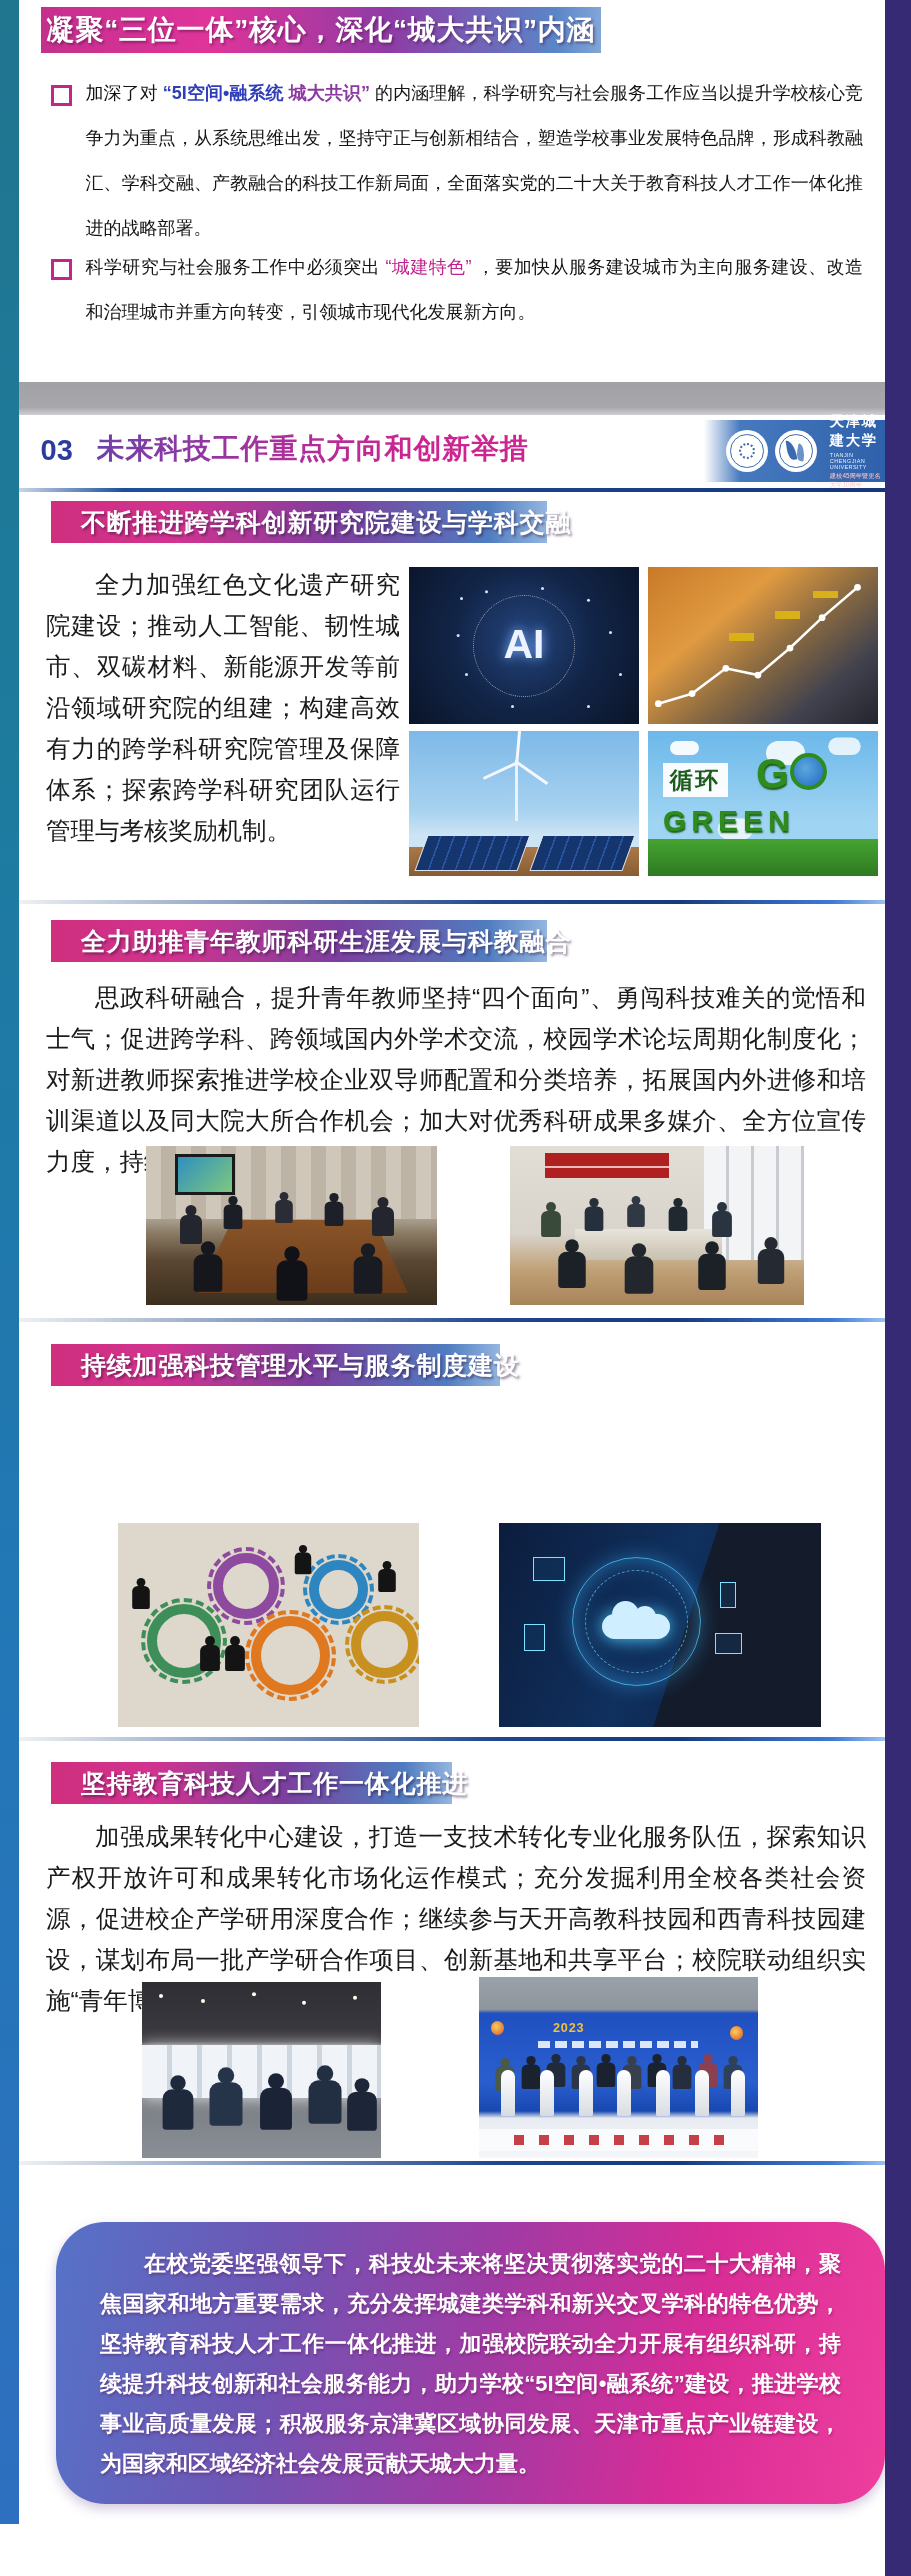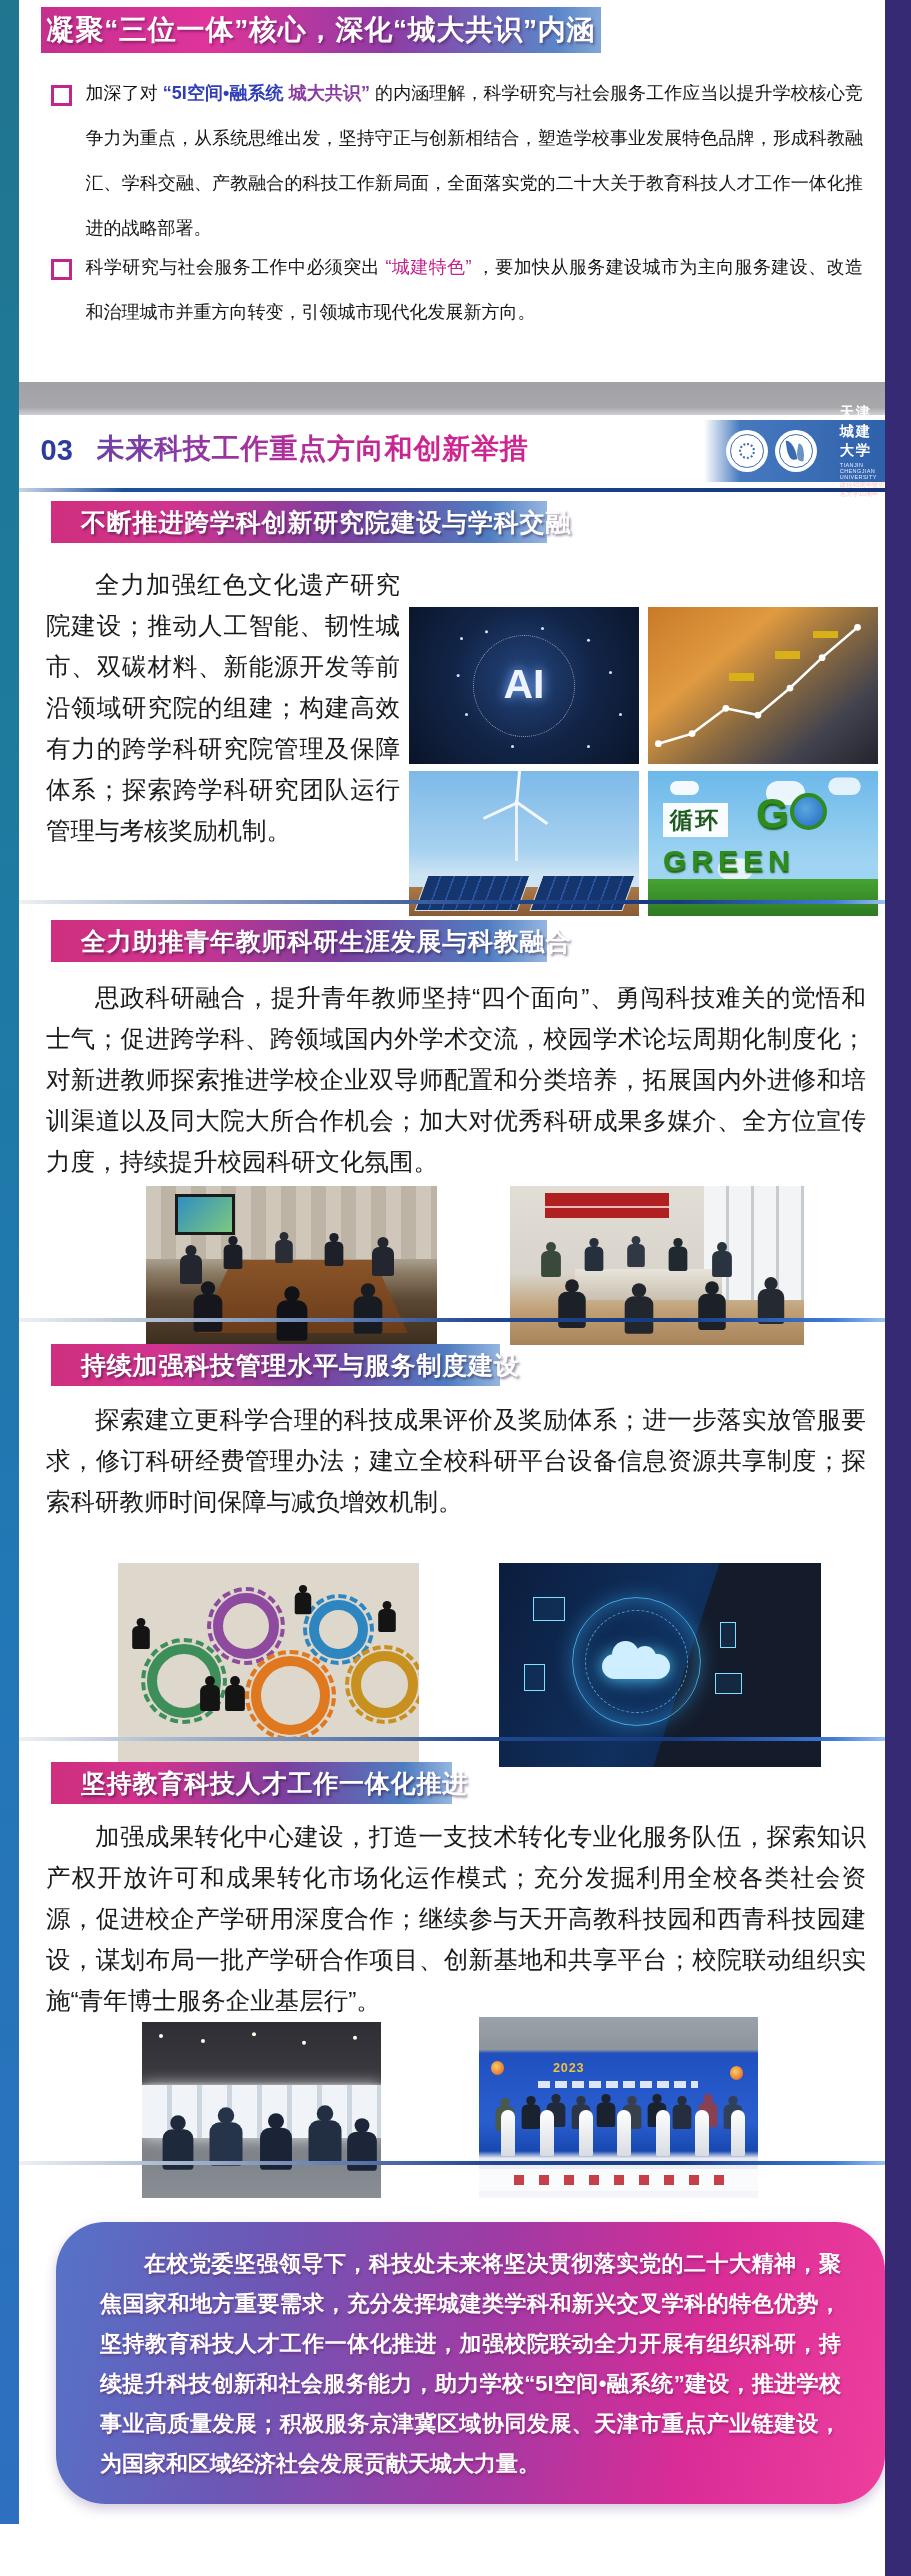--- a/index.html
+++ b/index.html
@@ -43,34 +43,34 @@
     background:linear-gradient(90deg,rgba(70,120,190,0) 0%,#4679be 20%,#2f61ab 100%);
     display:flex;align-items:center;}
   .seal{width:42px;height:42px;border-radius:50%;background:#fff;position:relative;flex:0 0 auto;margin-left:22px;}
   .seal.second{margin-left:6.8px;}
   .seal .inner-ring{position:absolute;inset:4.2px;border:1.7px solid #3a6ab0;border-radius:50%;}
   .seal .core{position:absolute;inset:12.7px;border:2.5px dotted #3a6ab0;border-radius:50%;}
   .seal .sail{position:absolute;left:11.8px;top:10px;width:9.3px;height:20px;background:#3a6ab0;
     border-radius:0 100% 0 60%;transform:rotate(-8deg);}
   .seal .sail2{position:absolute;left:22px;top:13.5px;width:7.6px;height:17px;background:#6a93c8;
     border-radius:0 100% 0 60%;transform:rotate(10deg);}
-  .uni-text{margin-left:23px;color:#fff;}
+  .uni-text{margin-left:13px;color:#fff;}
   .uni-cn{font-size:14.3px;font-weight:bold;letter-spacing:1.7px;font-family:"Liberation Serif",serif;}
   .uni-en{font-size:5.5px;letter-spacing:0.4px;margin-top:1.7px;color:#e8eefc;}
   .uni-anniv{font-size:6.3px;margin-top:1.7px;color:#ffc9c9;}
 
   
   .hr{position:absolute;left:18.6px;width:866px;height:4.2px;
     background:linear-gradient(90deg,#eef0f4 0%,#aebdd2 16%,#20468f 55%,#173a7e 76%,#3f7ad8 94%,#9cc0ee 100%);}
 
   
   .para{position:absolute;font-size:24.5px;line-height:41px;color:#1a1a1a;text-align:justify;text-indent:2em;}
 
   
-  .ph{position:absolute;overflow:hidden;margin-top:40px;}
+  .ph{position:absolute;overflow:hidden;}
   .fig{position:absolute;--c:#1d222b;width:22px;height:39px;}
   .fig::before{content:"";position:absolute;left:50%;transform:translateX(-50%);top:0;width:11px;height:11px;border-radius:50%;background:var(--c);}
   .fig::after{content:"";position:absolute;top:10px;left:0;right:0;bottom:0;border-radius:6.8px 6.8px 2.5px 2.5px;background:var(--c);}
 
   
   .img-ai{background:radial-gradient(circle at 50% 45%,#24457e 0%,#122548 48%,#0a1428 100%);}
   .img-ai .ring{position:absolute;left:50%;top:50%;width:100px;height:100px;transform:translate(-50%,-50%);
     border:1.7px dotted rgba(255,255,255,.55);border-radius:50%;}
   .img-ai .ai-label{position:absolute;left:0;right:0;top:50%;transform:translateY(-54%);text-align:center;
     font-size:41px;font-weight:bold;color:#eef4ff;text-shadow:0 0 11.8px #7fb0ff;}
@@ -267,21 +267,20 @@
     <div class="fig" style="left:201px;top:54px;--c:#2a3440;transform:scale(.9);"></div>
     <div class="fig" style="left:51px;top:98px;--c:#1c2128;transform:scale(1.25);"></div>
     <div class="fig" style="left:118px;top:103px;--c:#22272e;transform:scale(1.3);"></div>
     <div class="fig" style="left:191px;top:100px;--c:#1c2128;transform:scale(1.25);"></div>
     <div class="fig" style="left:250px;top:95px;--c:#242932;transform:scale(1.2);"></div>
   </div>
 
   <div class="hr" style="top:1318px;"></div>
 
   <div class="gbar" style="left:51px;top:1344px;width:419px;">持续加强科技管理水平与服务制度建设</div>
-  <div class="para" style="left:46px;top:1399px;width:820px;">探索建立更科学合理的科技成果评价及奖励体系；进一步落实放管服要求，修订科研经费管理办法；建立全校科研平台设备信息资源共享制度；探索科研教师时间保障与减负增效机制。</div>
 
   <div class="ph img-gears" style="left:118px;top:1523px;width:301px;height:204px;">
     <div class="gear" style="--c:#3e8e5a;left:29px;top:81px;width:54px;height:54px;"></div>
     <div class="gear" style="--c:#8e4a9e;left:95px;top:30px;width:46px;height:46px;"></div>
     <div class="gear" style="--c:#e07820;left:133px;top:93px;width:59px;height:59px;"></div>
     <div class="gear" style="--c:#2e86c0;left:191px;top:37px;width:39px;height:39px;"></div>
     <div class="gear" style="--c:#c8901e;left:233px;top:88px;width:47px;height:47px;"></div>
     <div class="fig" style="left:11.8px;top:51px;--c:#141414;transform:scale(.8);"></div>
     <div class="fig" style="left:81px;top:111px;--c:#141414;transform:scale(.9);"></div>
     <div class="fig" style="left:106px;top:111px;--c:#141414;transform:scale(.9);"></div>

